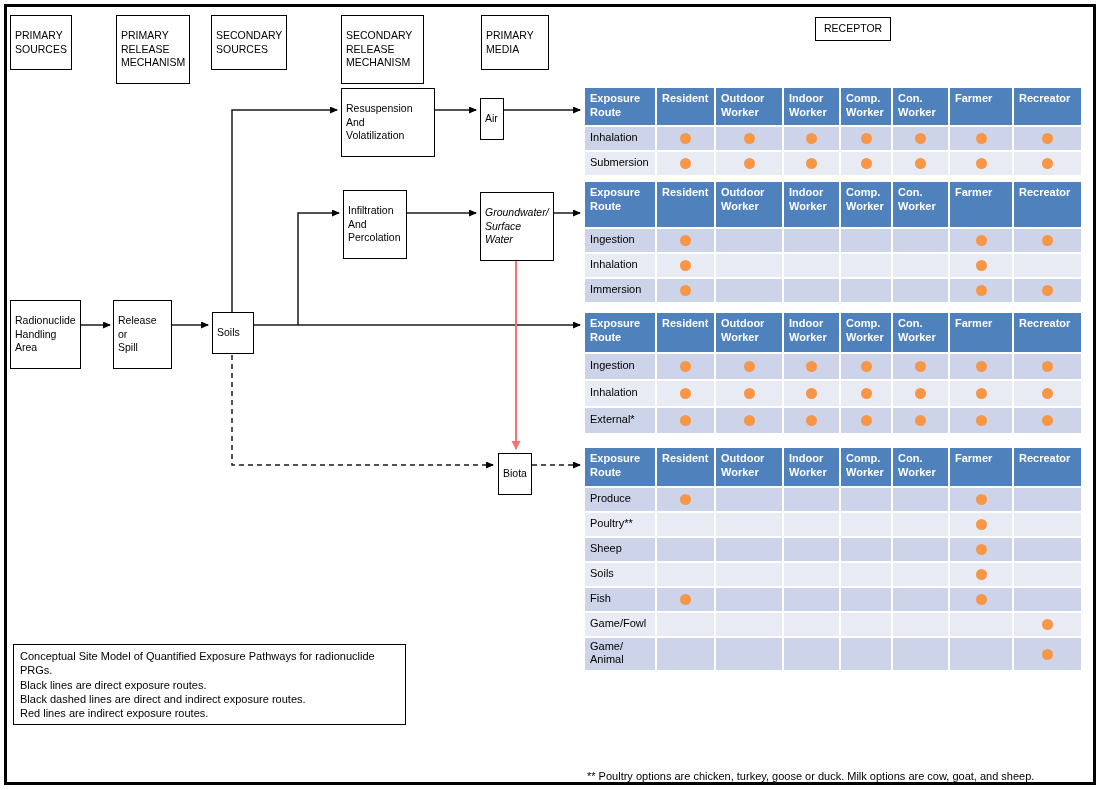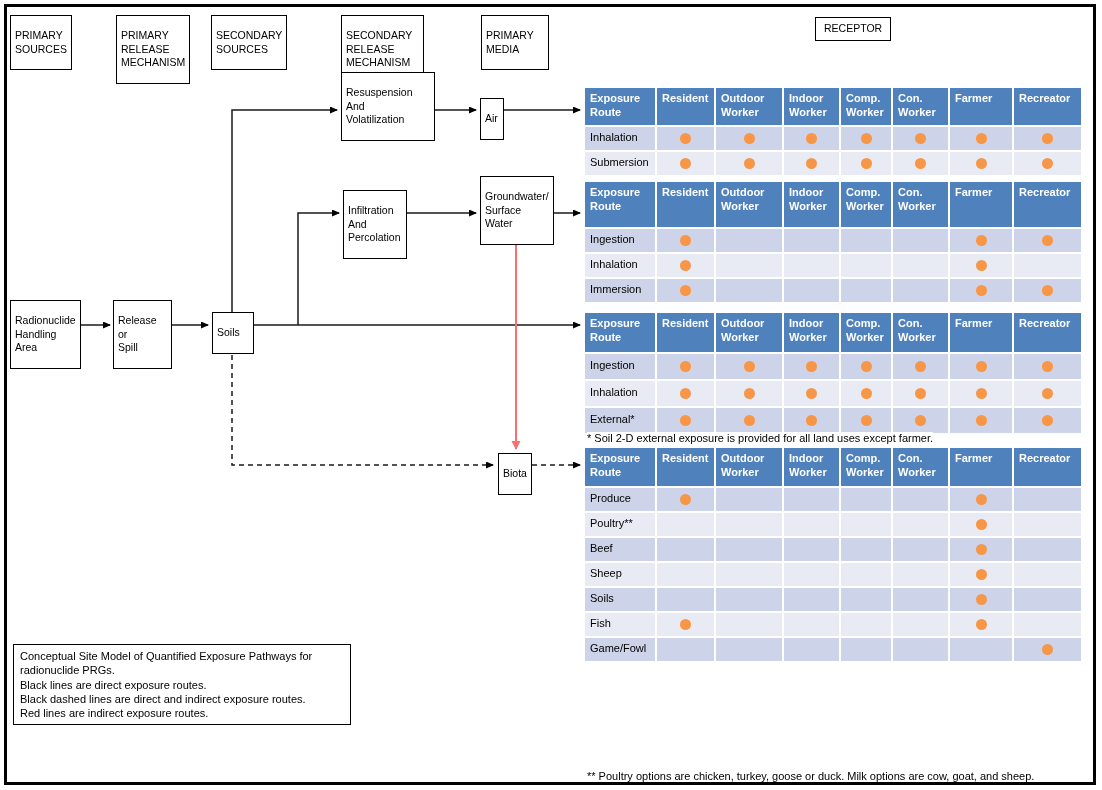--- a/index.html
+++ b/index.html
@@ -22,28 +22,28 @@
   }
   .b-ps{left:10px;top:15px;min-width:62px;min-height:34px;}
   .b-prm{left:116px;top:15px;min-width:70px;min-height:48px;}
   .b-ss{left:211px;top:15px;min-width:62px;min-height:34px;}
   .b-srm{left:341px;top:15px;min-width:83px;min-height:48px;}
   .b-em{left:481px;top:15px;min-width:68px;min-height:34px;}
   .b-receptor{left:815px;top:17px;min-width:71px;min-height:23px;padding:4px 8px;}
   .b-rha{left:10px;top:300px;min-width:70px;min-height:50px;}
   .b-release{left:113px;top:300px;min-width:59px;min-height:50px;}
   .b-soils{left:212px;top:312px;min-width:42px;min-height:25px;}
-  .b-resusp{left:341px;top:72px;min-width:94px;min-height:45px;}
+  .b-resusp{left:341px;top:88px;min-width:94px;min-height:45px;}
   .b-air{left:480px;top:98px;min-width:24px;min-height:25px;}
   .b-infil{left:343px;top:190px;min-width:64px;min-height:47px;}
-  .b-gw{left:480px;top:176px;min-width:73px;min-height:47px;}
+  .b-gw{left:480px;top:192px;min-width:73px;min-height:47px;font-style:italic;}
   .b-biota{left:498px;top:453px;min-width:34px;min-height:24px;}
 
   .legend{
-    position:absolute;left:13px;top:644px;width:338px;min-height:60px;
+    position:absolute;left:13px;top:644px;width:393px;min-height:60px;
     border:1px solid #000;background:#fff;padding:4px 6px;font-size:11px;line-height:1.3;
   }
 
   svg.connectors{position:absolute;left:0;top:0;}
 
   
   .ctable{position:absolute;left:585px;width:496px;}
   .tbl-0{top:88px;}
   .tbl-1{top:182px;}
   .tbl-2{top:313px;}
@@ -365,32 +365,20 @@
         <div class="cell dot-cell"></div>
         <div class="cell dot-cell"></div>
         <div class="cell dot-cell"></div>
         <div class="cell dot-cell"></div>
         <div class="cell dot-cell">
           <div class="dot"></div>
         </div>
         <div class="cell dot-cell"></div>
       </div>
       <div class="trow body">
-        <div class="cell route-cell">Beef</div>
-        <div class="cell dot-cell"></div>
-        <div class="cell dot-cell"></div>
-        <div class="cell dot-cell"></div>
-        <div class="cell dot-cell"></div>
-        <div class="cell dot-cell"></div>
-        <div class="cell dot-cell">
-          <div class="dot"></div>
-        </div>
-        <div class="cell dot-cell"></div>
-      </div>
-      <div class="trow body">
         <div class="cell route-cell">Sheep</div>
         <div class="cell dot-cell"></div>
         <div class="cell dot-cell"></div>
         <div class="cell dot-cell"></div>
         <div class="cell dot-cell"></div>
         <div class="cell dot-cell"></div>
         <div class="cell dot-cell">
           <div class="dot"></div>
         </div>
         <div class="cell dot-cell"></div>
@@ -426,23 +414,35 @@
         <div class="cell dot-cell"></div>
         <div class="cell dot-cell"></div>
         <div class="cell dot-cell"></div>
         <div class="cell dot-cell"></div>
         <div class="cell dot-cell"></div>
         <div class="cell dot-cell"></div>
         <div class="cell dot-cell">
           <div class="dot"></div>
         </div>
       </div>
+      <div class="trow body">
+        <div class="cell route-cell">Game/
+Animal</div>
+        <div class="cell dot-cell"></div>
+        <div class="cell dot-cell"></div>
+        <div class="cell dot-cell"></div>
+        <div class="cell dot-cell"></div>
+        <div class="cell dot-cell"></div>
+        <div class="cell dot-cell"></div>
+        <div class="cell dot-cell">
+          <div class="dot"></div>
+        </div>
+      </div>
     </div>
 
-  <div class="footnote fn-soil">* Soil 2-D external exposure is provided for all land uses except farmer.</div>
   <div class="footnote fn-biota">** Poultry options are chicken, turkey, goose or duck. Milk options are cow, goat, and sheep.</div>
 
   <div class="legend">
     <div>Conceptual Site Model of Quantified Exposure Pathways for radionuclide PRGs.</div>
     <div>Black lines are direct exposure routes.</div>
     <div>Black dashed lines are direct and indirect exposure routes.</div>
     <div>Red lines are indirect exposure routes.</div>
   </div>
 
   <div class="frame"></div>

